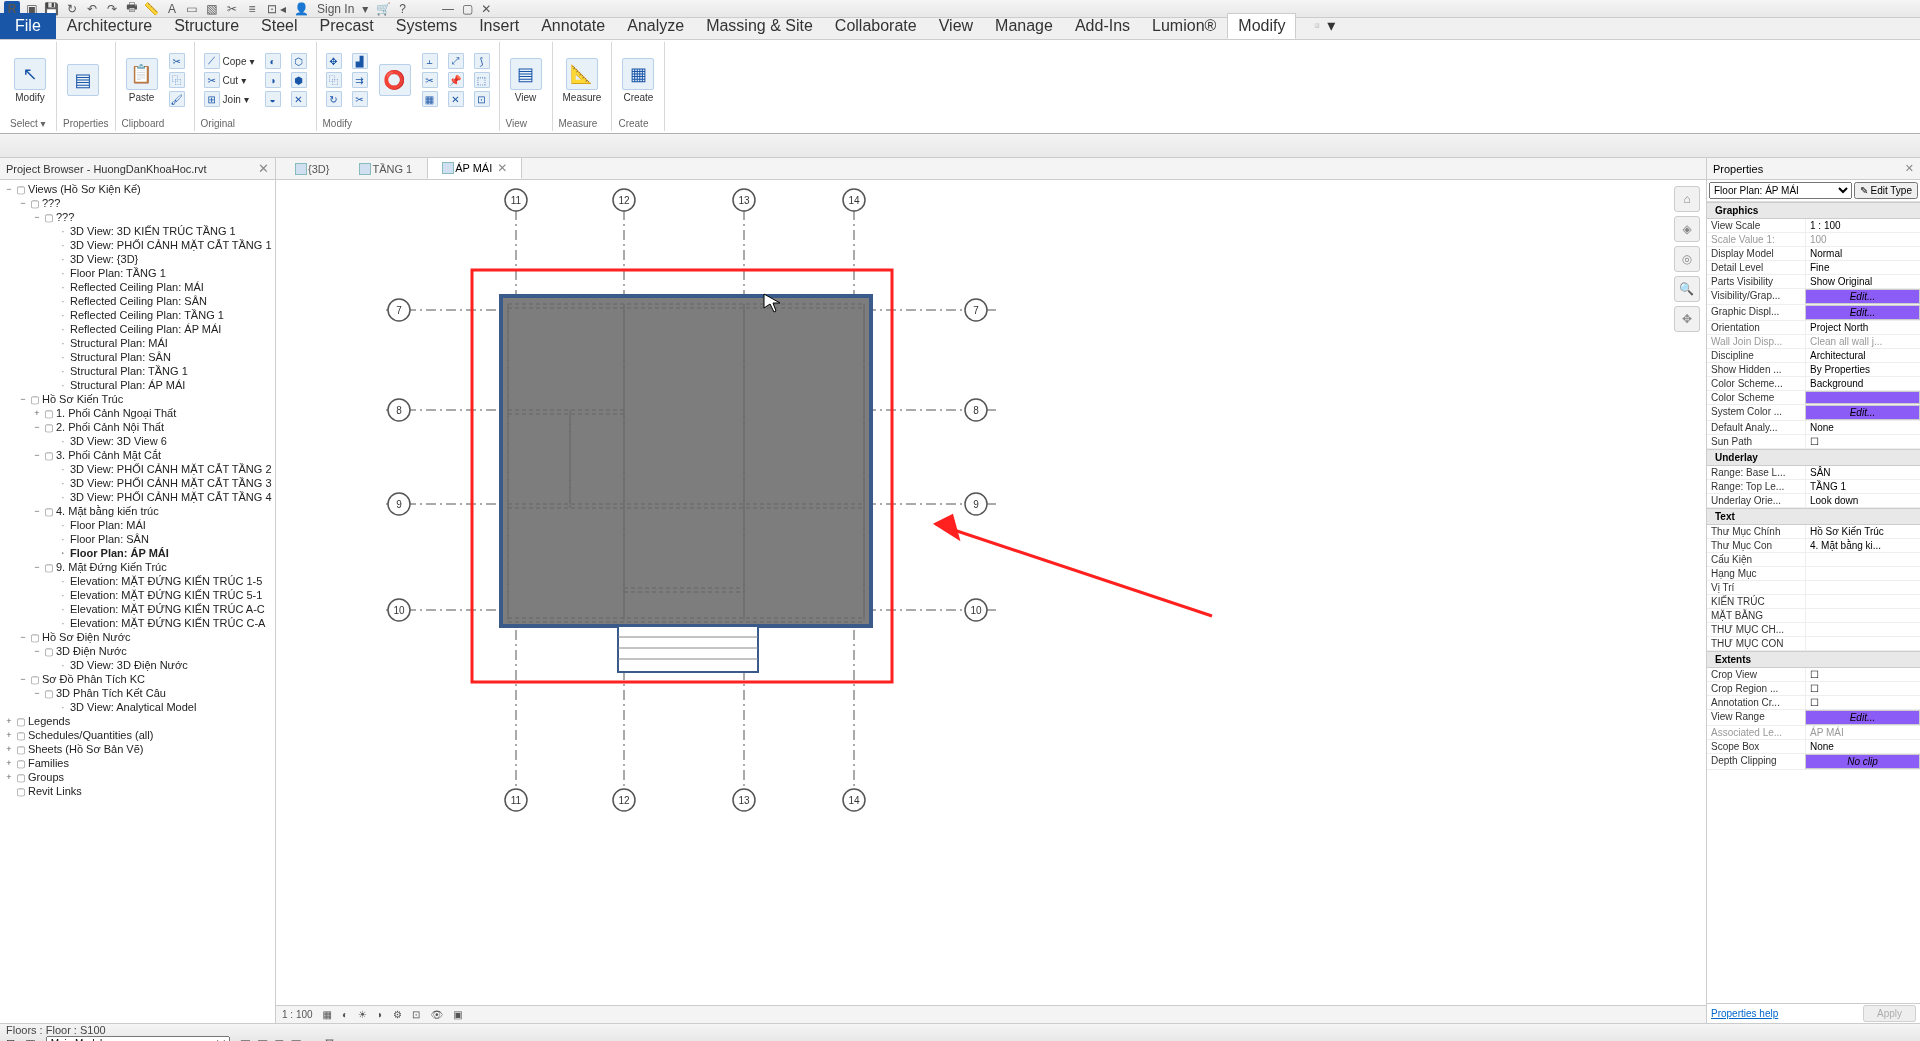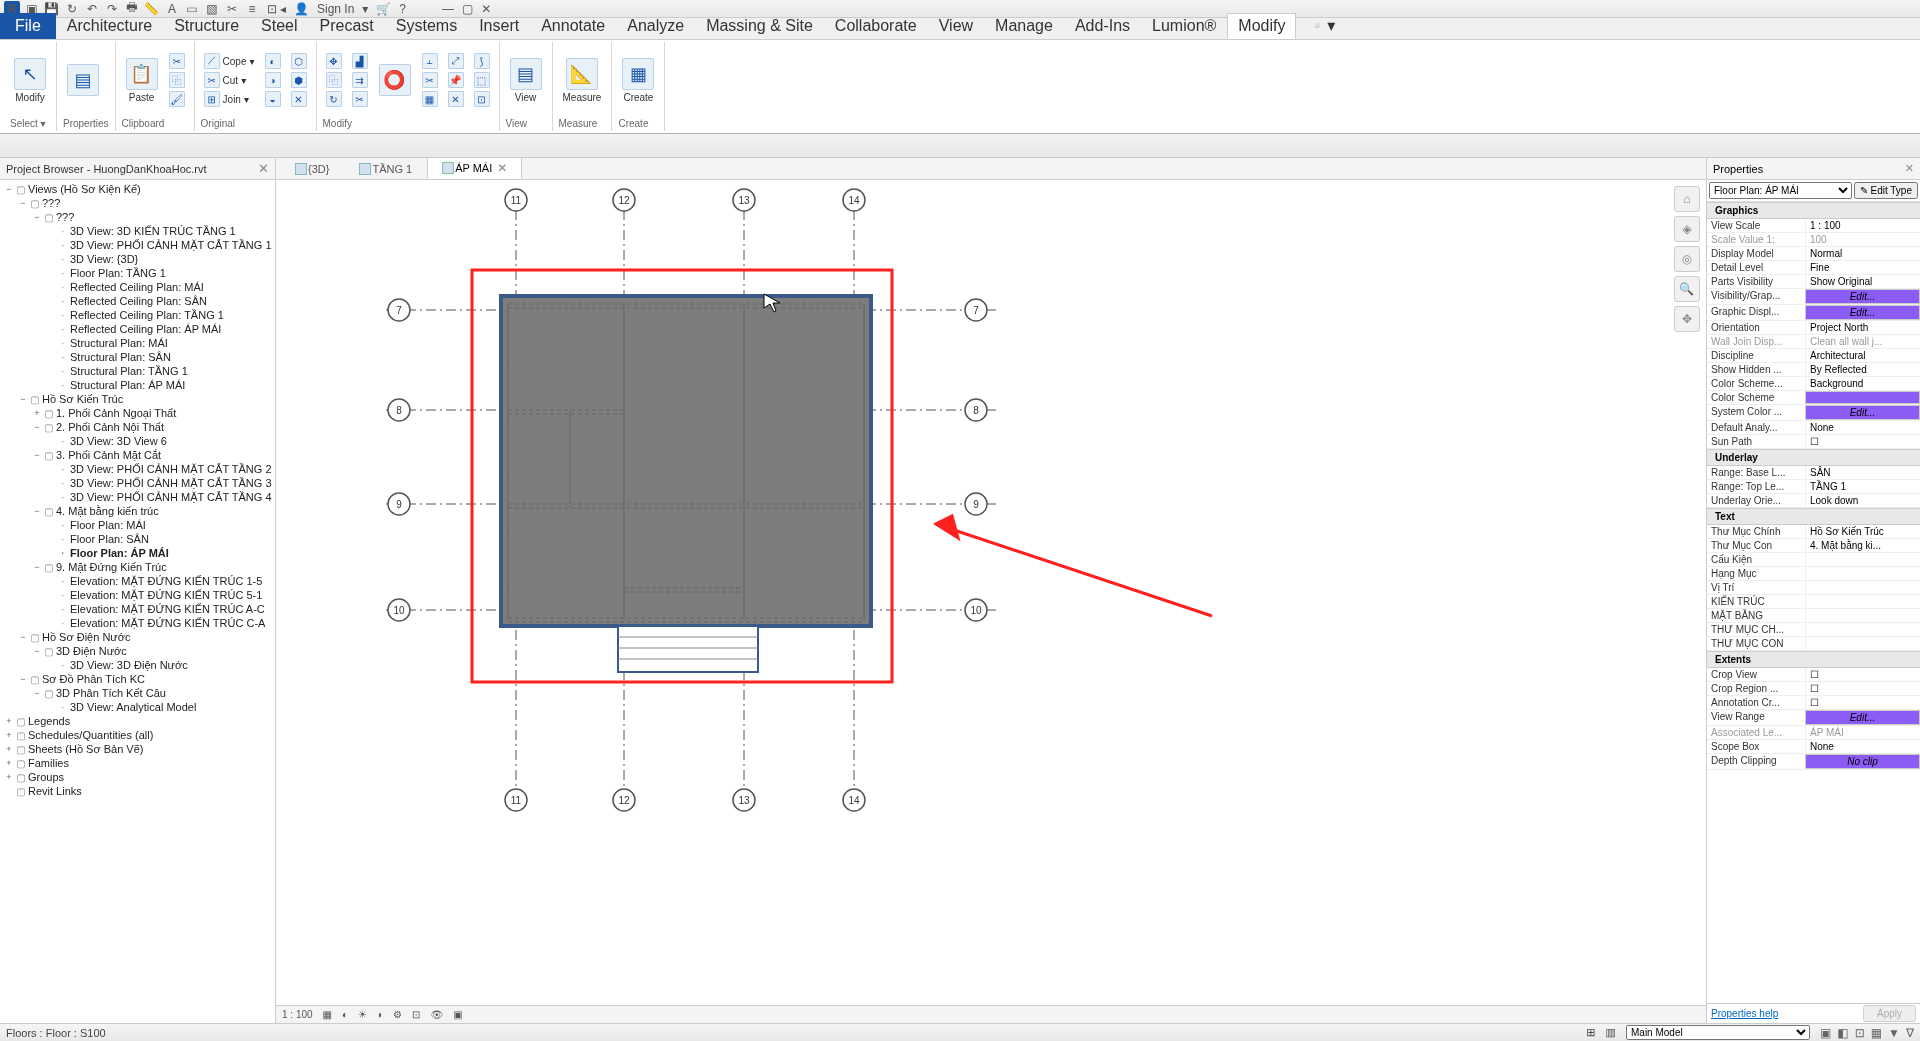--- a/index.html
+++ b/index.html
@@ -85,21 +85,21 @@
 .wall-dash { stroke: #666; stroke-width: 1; fill: none; stroke-dasharray: 4 3; }
 .grid-line { stroke: #555; stroke-width: 1; stroke-dasharray: 10 4 2 4; fill: none; }
 .grid-head { fill: #fff; stroke: #555; stroke-width: 1.5; }
 .grid-text { font-size: 10px; fill: #333; text-anchor: middle; dominant-baseline: central; }
 .sel-box { fill: none; stroke: #ff2020; stroke-width: 3; }
 .arrow { stroke: #ff2020; stroke-width: 3; fill: #ff2020; }
 .nav-cube { position: absolute; top: 6px; right: 6px; display: flex; flex-direction: column; gap: 4px; }
 .nav-cube div { width: 26px; height: 26px; background: rgba(240,240,240,0.9); border: 1px solid #ccc; border-radius: 3px; cursor: pointer; display: flex; align-items: center; justify-content: center; font-size: 12px; color: #888; }
 
 
-.statusbar { height: 18px; background: linear-gradient(#f5f5f5,#e8e8e8); border-top: 1px solid #ccc; display: flex; align-items: center; padding: 0 6px; font-size: 11px; color: #444; justify-content: space-between; }
+.statusbar { height: 18px; background: linear-gradient(#f5f5f5,#e8e8e8); border-top: 1px solid #ccc; display: flex; align-items: flex-start; padding: 0 6px; font-size: 11px; color: #444; justify-content: space-between; flex-direction: column; }
 .statusbar .right-icons { display: flex; gap: 6px; }
 .statusbar .right-icons span { cursor: pointer; font-size: 12px; color: #666; }
 </style>
 </head>
 <body>
 
 <div class="titlebar">
   <div class="qat">
     <span class="r-logo">R</span>
     <span>▣</span>
@@ -703,21 +703,21 @@
         <div class="prop-row dim">
           <div class="k">Wall Join Disp...</div>
           <div class="v">Clean all wall j...</div>
         </div>
         <div class="prop-row">
           <div class="k">Discipline</div>
           <div class="v">Architectural</div>
         </div>
         <div class="prop-row">
           <div class="k">Show Hidden ...</div>
-          <div class="v">By Reflected</div>
+          <div class="v">By Properties</div>
         </div>
         <div class="prop-row">
           <div class="k">Color Scheme...</div>
           <div class="v">Background</div>
         </div>
         <div class="prop-row">
           <div class="k">Color Scheme</div>
           <div class="v btn"><none></none></div>
         </div>
         <div class="prop-row">

